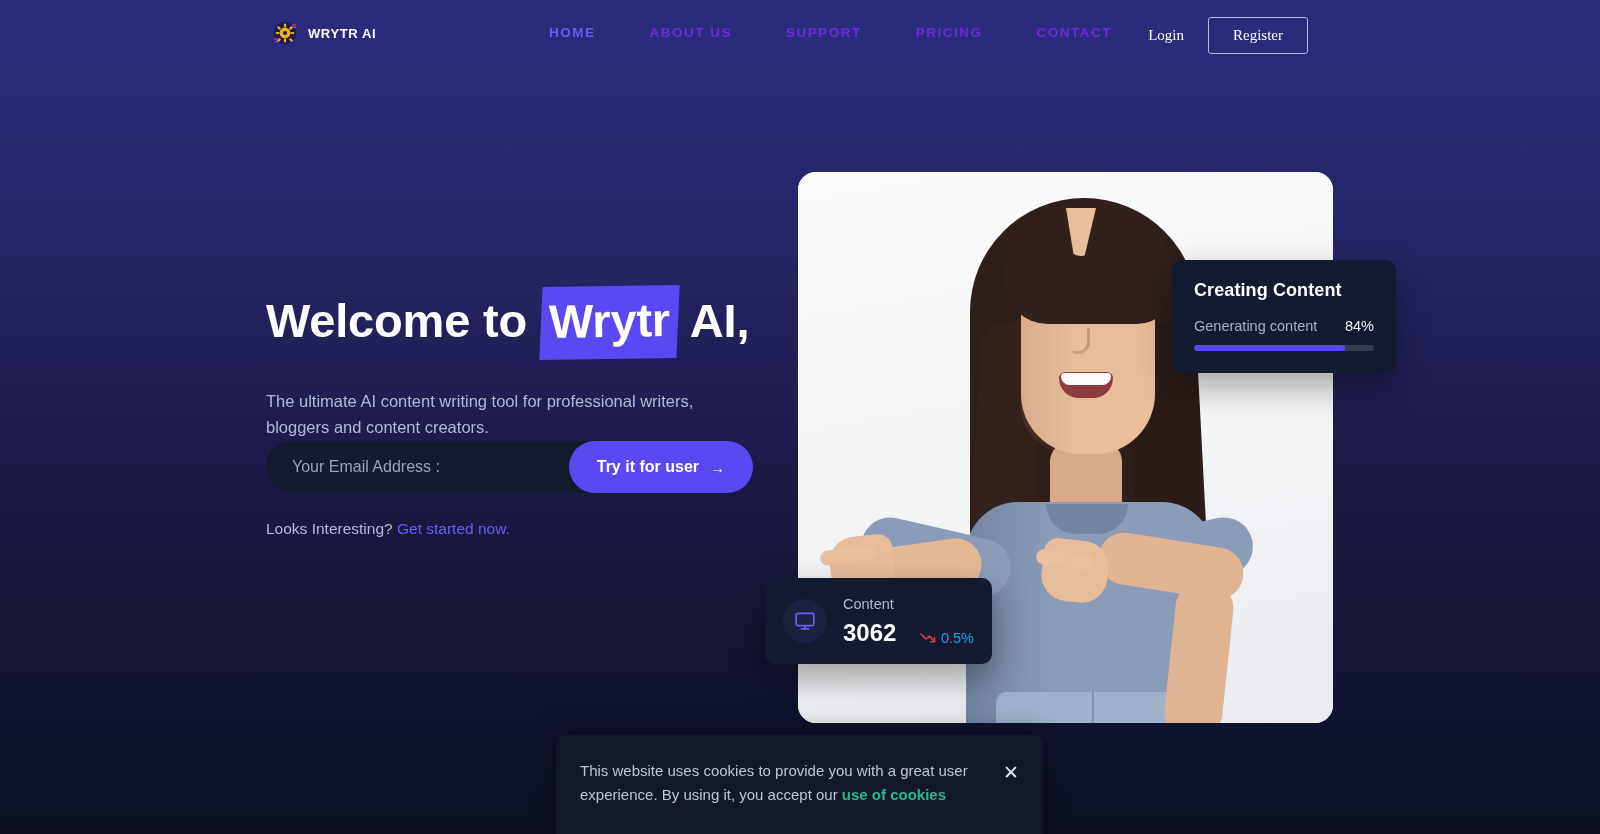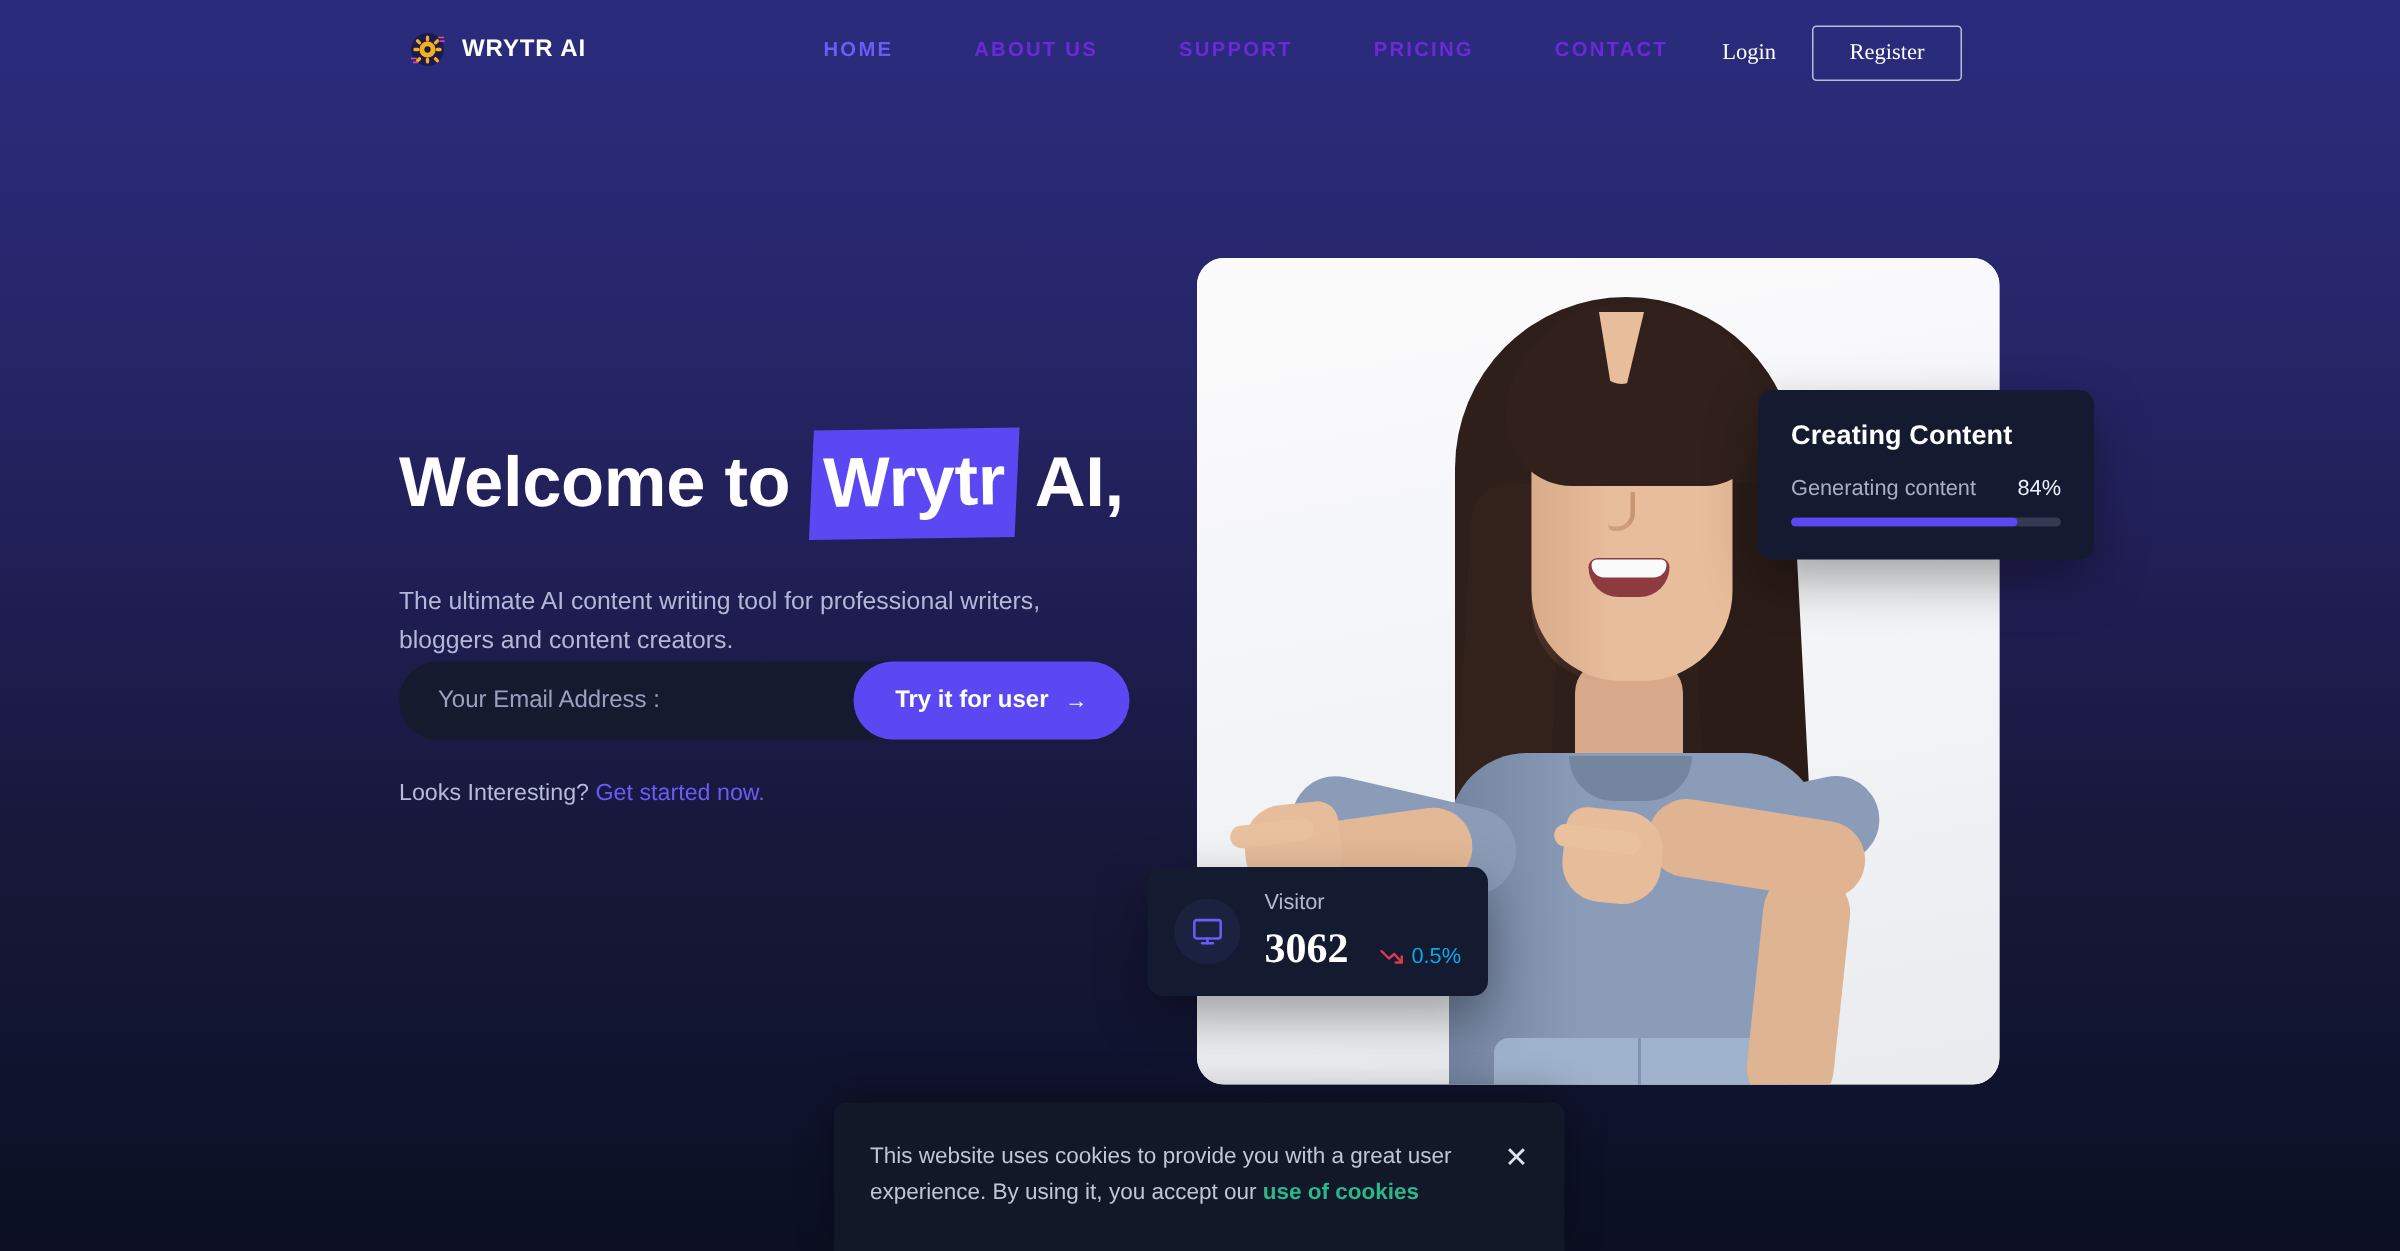--- a/index.html
+++ b/index.html
@@ -45,21 +45,21 @@
     align-items: center;
     gap: 10px;
     cursor: pointer;
   }
   .brand-icon {
     width: 26px; height: 26px;
     position: relative;
     display: block;
   }
   .brand-name {
-    font-size: 16px;
+    font-size: 13px;
     font-weight: bold;
     letter-spacing: 0.6px;
     color: #ffffff;
   }
 
   .nav-links {
     position: absolute;
     left: 522px;
     top: 25px;
     display: flex;
@@ -438,21 +438,21 @@
   .v-iconwrap {
     width: 44px; height: 44px;
     border-radius: 50%;
     background: #1b2240;
     display: flex;
     align-items: center;
     justify-content: center;
     flex-shrink: 0;
   }
   .v-label { font-size: 14.5px; color: #b4b9cf; }
-  .v-value { font-size: 28px; font-weight: bold; color: #ffffff; margin-top: 7px; font-family: Liberation Serif, serif; }
+  .v-value { font-size: 24px; font-weight: bold; color: #ffffff; margin-top: 7px; }
   .v-delta {
     display: flex;
     align-items: center;
     gap: 5px;
     color: #0ea5e9;
     font-size: 14.5px;
     margin-left: auto;
     align-self: flex-end;
     padding-bottom: 18px;
   }
@@ -614,21 +614,21 @@
 
 <div class="visitor-card">
   <div class="v-iconwrap">
     <svg width="22" height="22" viewBox="0 0 22 22" fill="none" stroke="#6a5cf5" stroke-width="1.7" stroke-linecap="round" stroke-linejoin="round">
       <rect x="2.2" y="3.4" width="17.6" height="12.2" rx="1.6"></rect>
       <path d="M11 15.6 v3.2"></path>
       <path d="M7.4 18.8 h7.2"></path>
     </svg>
   </div>
   <div>
-    <div class="v-label">Visitor</div>
+    <div class="v-label">Content</div>
     <div class="v-value">3062</div>
   </div>
   <div class="v-delta">
     <svg width="16" height="12" viewBox="0 0 16 12" fill="none" stroke="#e03a4e" stroke-width="1.6" stroke-linecap="round" stroke-linejoin="round">
       <path d="M1 2 L6 7 L9.5 4 L14.5 9.5"></path>
       <path d="M14.5 5.6 V9.7 H10.5"></path>
     </svg>
     <span>0.5%</span>
   </div>
 </div>

